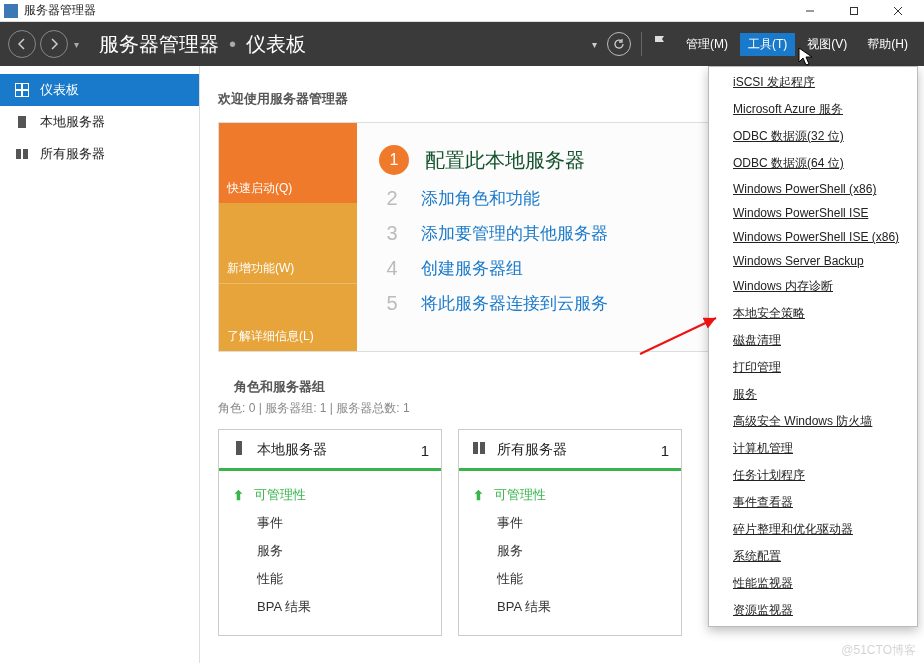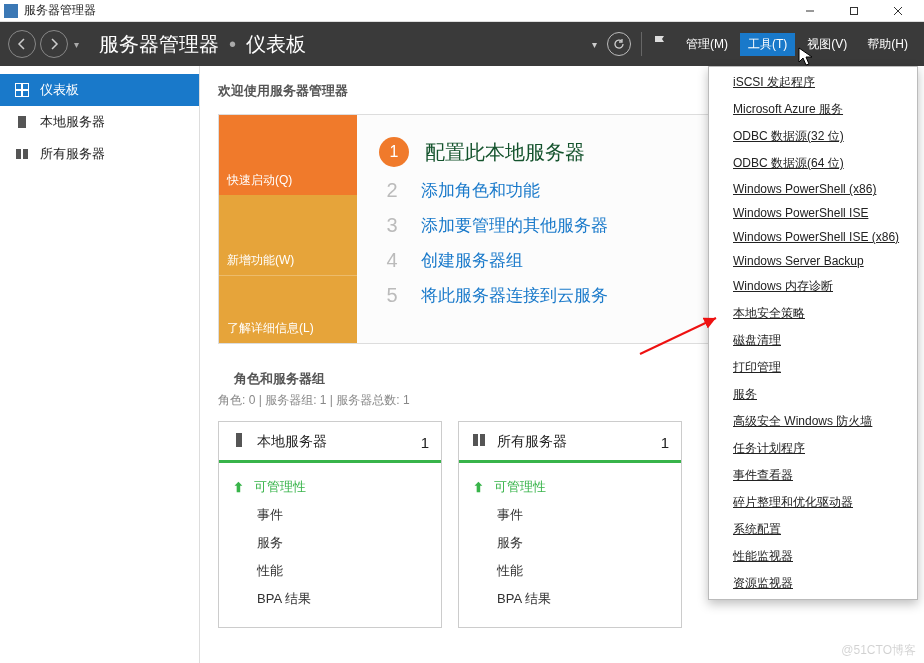--- a/index.html
+++ b/index.html
@@ -30,21 +30,21 @@
 
   
   .workspace { display:flex; height: calc(663px - 22px - 44px); }
 
   .sidebar { width: 200px; border-right: 1px solid #ddd; padding-top: 8px; background:#fff; }
   .sb-item { display:flex; align-items:center; gap:10px; padding: 7px 14px; font-size: 13px; color:#222; }
   .sb-item.selected { background:#1979ca; color:#fff; }
   .sb-icon { width:16px; height:16px; display:flex; align-items:center; justify-content:center; }
   .sb-icon svg { width:14px; height:14px; }
 
-  .content { flex:1; padding: 16px 18px; overflow:hidden; position:relative; }
+  .content { flex:1; padding: 24px 18px; overflow:hidden; position:relative; }
   .welcome-title { font-size: 13px; color:#555; font-weight:600; margin-bottom:14px; }
 
   .welcome-box { display:flex; border:1px solid #ddd; background:#fcfcfc; }
   .welcome-tabs { display:flex; flex-direction:column; }
   .wt { width:138px; color:#fff; font-size:12px; display:flex; align-items:flex-end; padding:6px 8px; }
   .wt.quick { height:80px; background:#f07a2b; }
   .wt.new   { height:80px; background:#e6a43a; }
   .wt.learn { height:68px; background:#e6a43a; border-top:1px solid rgba(255,255,255,.25);}
   .steps { flex:1; padding: 16px 22px; }
   .step { display:flex; align-items:center; gap:16px; color:#777; font-size:17px; padding:6px 0; }
@@ -298,20 +298,21 @@
     <div class="tm-item">Windows PowerShell (x86)</div>
     <div class="tm-item">Windows PowerShell ISE</div>
     <div class="tm-item">Windows PowerShell ISE (x86)</div>
     <div class="tm-item">Windows Server Backup</div>
     <div class="tm-item">Windows 内存诊断</div>
     <div class="tm-item">本地安全策略</div>
     <div class="tm-item">磁盘清理</div>
     <div class="tm-item">打印管理</div>
     <div class="tm-item">服务</div>
     <div class="tm-item">高级安全 Windows 防火墙</div>
+    <div class="tm-item">计算机管理</div>
     <div class="tm-item">任务计划程序</div>
     <div class="tm-item">事件查看器</div>
     <div class="tm-item">碎片整理和优化驱动器</div>
     <div class="tm-item">系统配置</div>
     <div class="tm-item">性能监视器</div>
     <div class="tm-item">资源监视器</div>
   </div>
 
 <div class="cursor">
   <svg viewBox="0 0 16 20">

